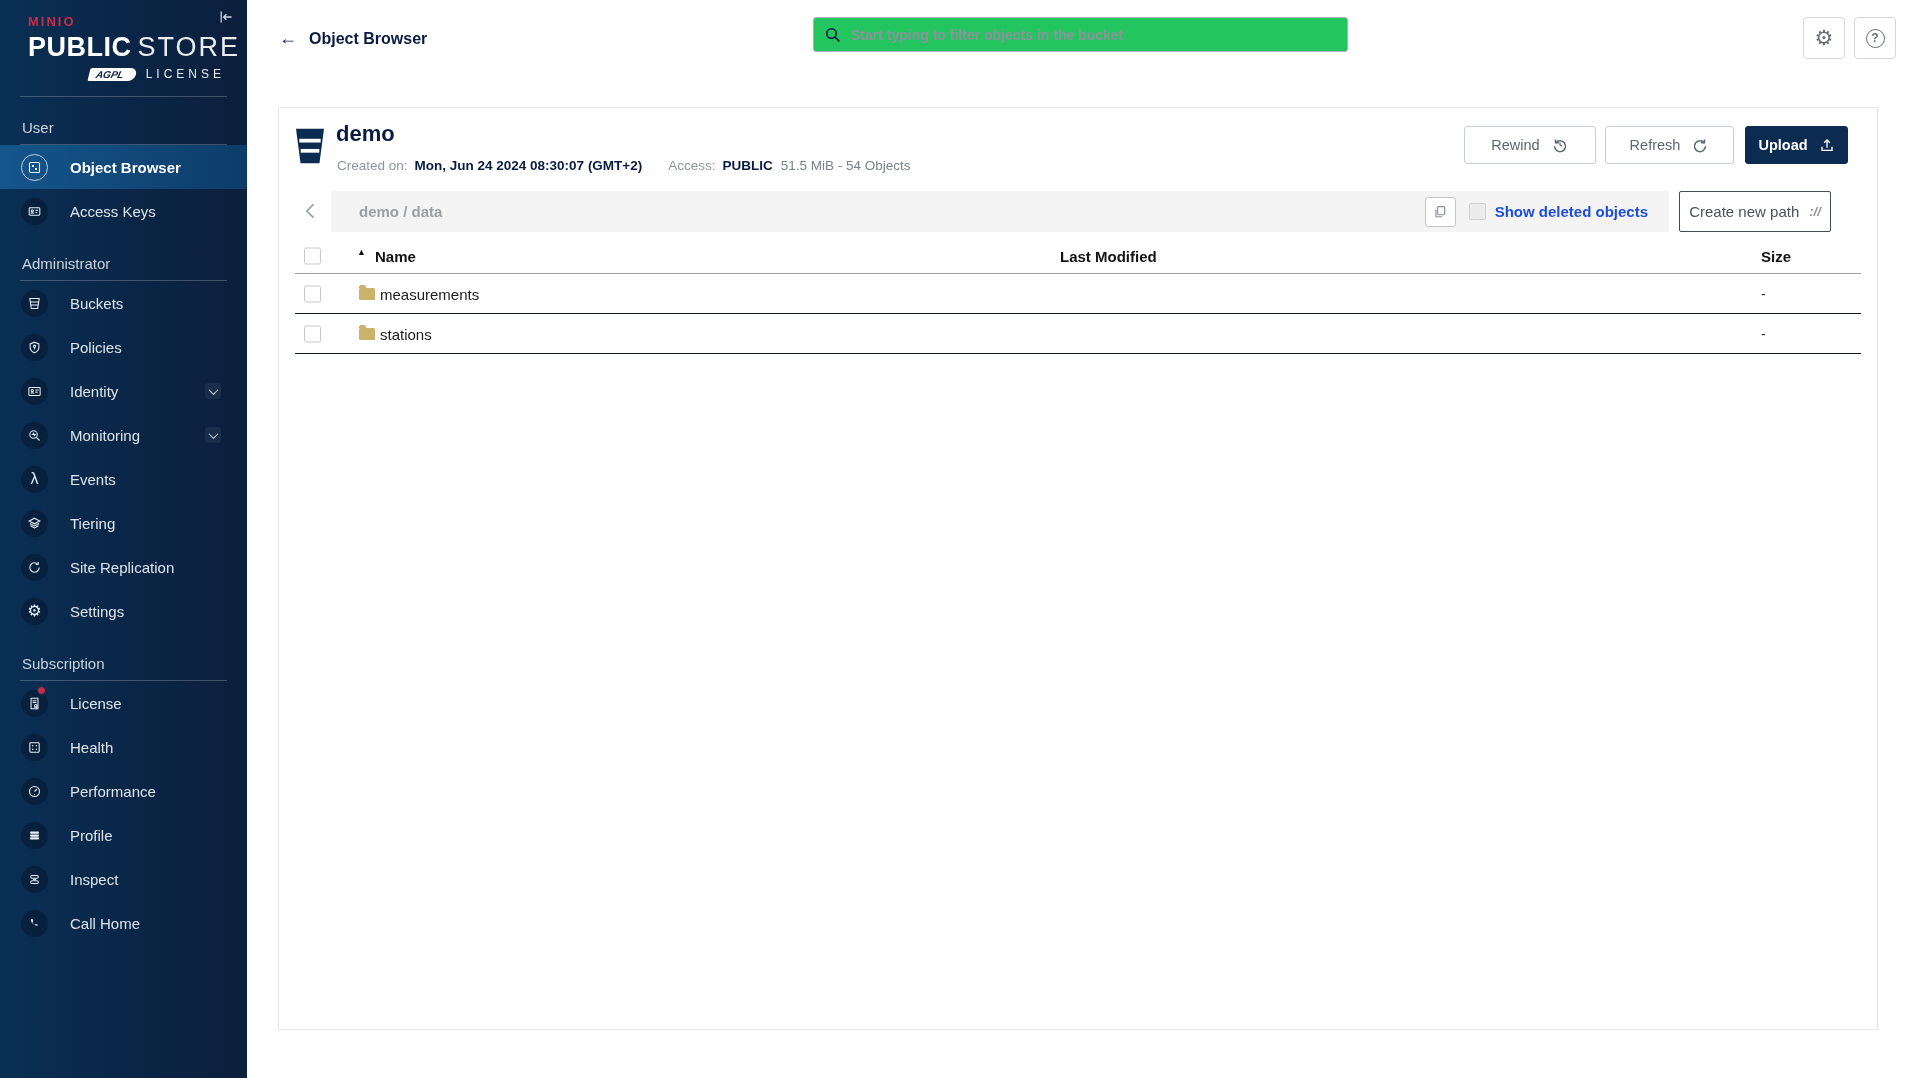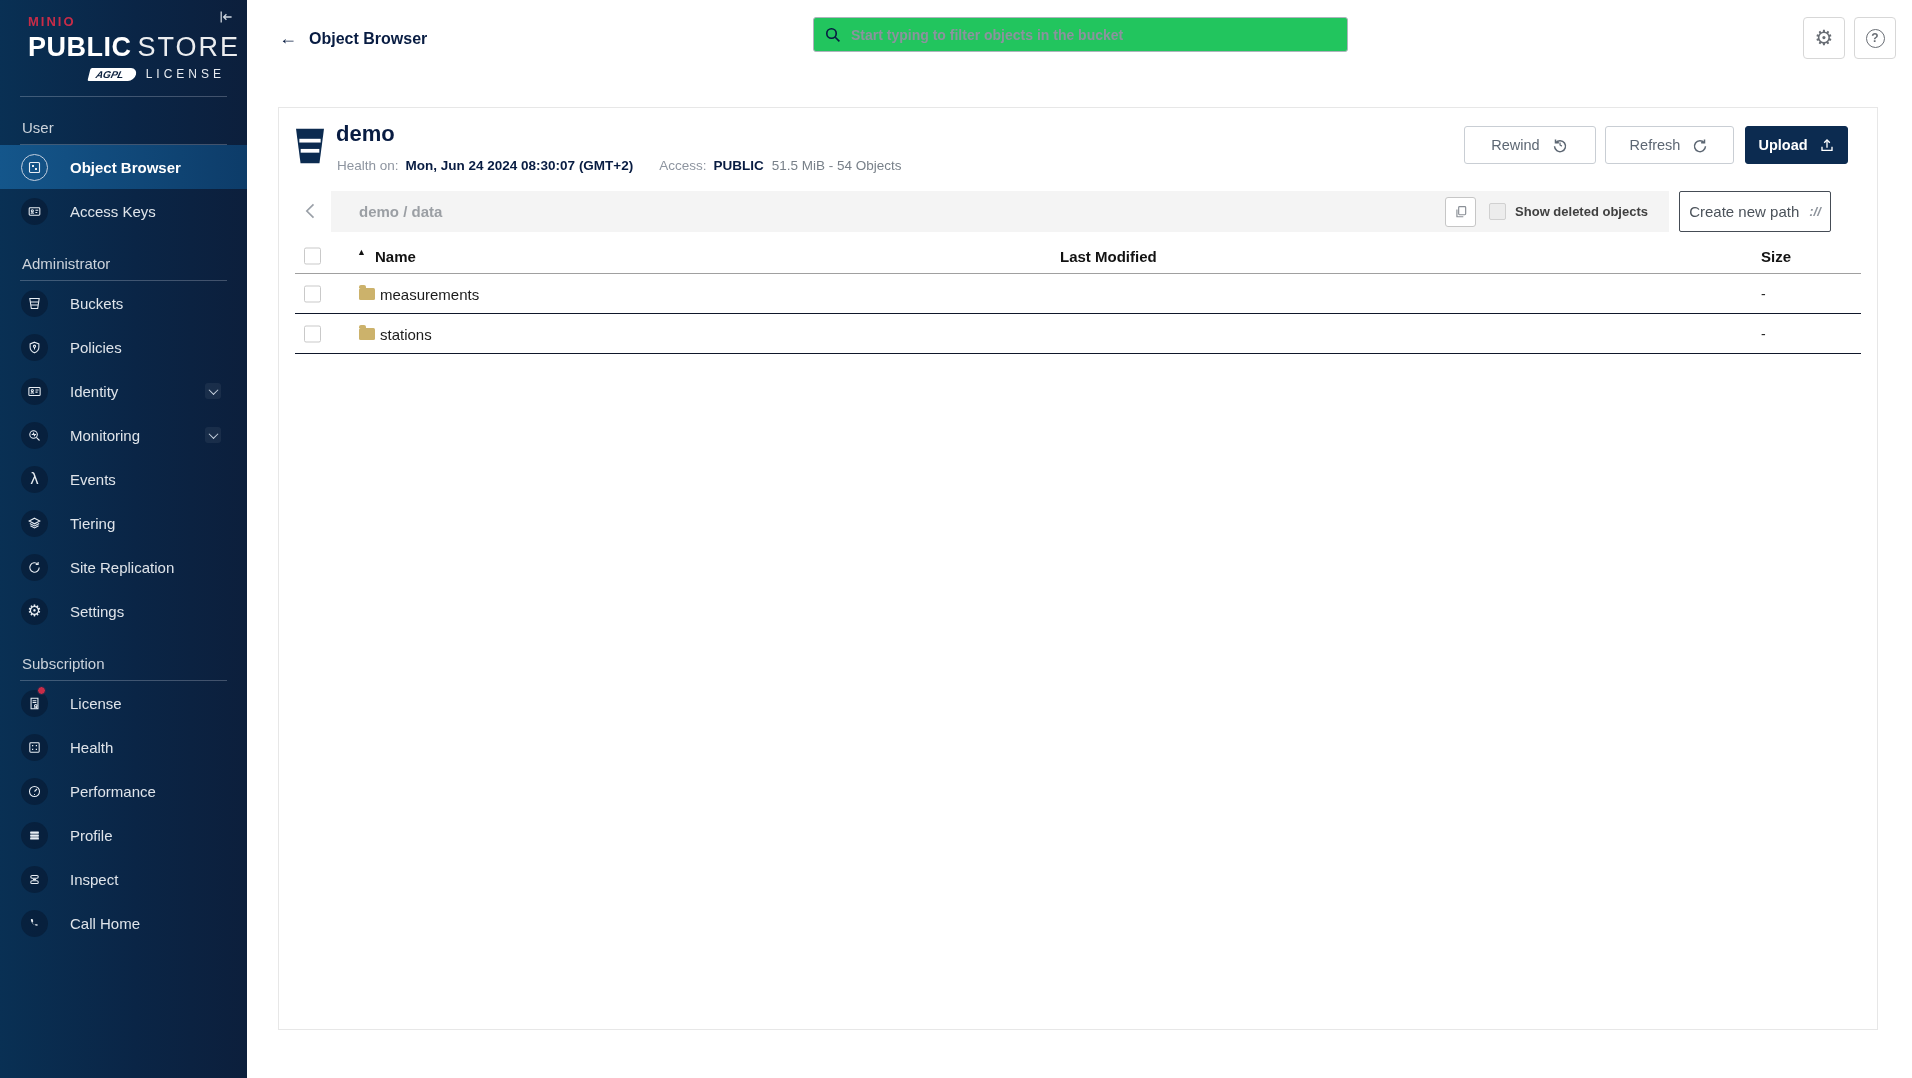--- a/index.html
+++ b/index.html
@@ -76,21 +76,21 @@
   
   .toolbar { position:absolute; left:16px; right:16px; top:83px; height:41px; }
   .crumb-back { position:absolute; left:6px; top:7px; cursor:pointer; }
   .crumb-strip { position:absolute; left:36px; width:1338px; height:41px; background:#f4f4f4;
                  display:flex; align-items:center; }
   .crumb-text { margin-left:28px; color:#9b9fa4; font-weight:bold; font-size:15px; cursor:pointer; }
   .copy-btn { margin-left:auto; width:31px; height:30px; background:#fff; border:1px solid #c6c6c6; border-radius:3px;
               display:flex; align-items:center; justify-content:center; cursor:pointer; }
   .show-del { display:flex; align-items:center; gap:9px; margin-left:13px; margin-right:21px; cursor:pointer; }
   .checkbox { width:17px; height:17px; border:1px solid #d0d0d0; border-radius:2px; background:#ececec; cursor:pointer; }
-  .show-del-label { color:#404040; font-weight:bold; font-size:13px; }
+  .show-del-label { color:#1d4ed8; font-weight:bold; font-size:15px; }
   .create-path-btn { position:absolute; left:1384px; top:0; width:152px; height:41px; background:#fff;
                      border:1px solid #454c55; border-radius:2px; display:flex; align-items:center; justify-content:center;
                      gap:10px; color:#4b525a; font-size:15px; cursor:pointer; }
   .path-glyph { font-size:13px; color:#8d939b; font-style:italic; font-weight:bold; }
 
   
   .obj-table { position:absolute; left:16px; right:16px; top:131px; }
   .t-row { position:relative; height:40px; border-bottom:1px solid #0f172a; cursor:pointer; }
   .t-row.head { height:35px; border-bottom:1px solid #a0a0a0; cursor:default; }
   .cell-check { position:absolute; left:9px; top:50%; transform:translateY(-50%); width:17px; height:17px;
@@ -324,21 +324,21 @@
 
     <span class="bucket-logo">
       <svg width="32" height="38" viewBox="0 0 24 28">
           <path d="M1.5 1h21l-3.4 26H4.9L1.5 1z" fill="#0c2b50"></path>
           <rect x="4" y="8.6" width="16" height="2.8" fill="#fff"></rect>
           <rect x="5" y="16.2" width="14" height="2.8" fill="#fff"></rect>
         </svg>
     </span>
     <h1 class="bucket-title">demo</h1>
     <div class="bucket-meta">
-      <span class="meta-label">Health on:</span>
+      <span class="meta-label">Created on:</span>
       <span class="meta-value">Mon, Jun 24 2024 08:30:07 (GMT+2)</span>
       <span class="meta-gap"></span>
       <span class="meta-label">Access:</span>
       <span class="meta-value">PUBLIC</span>
       <span class="meta-summary">51.5 MiB - 54 Objects</span>
     </div>
 
     <button class="btn rewind">
       <span>Rewind</span>
       <span>

